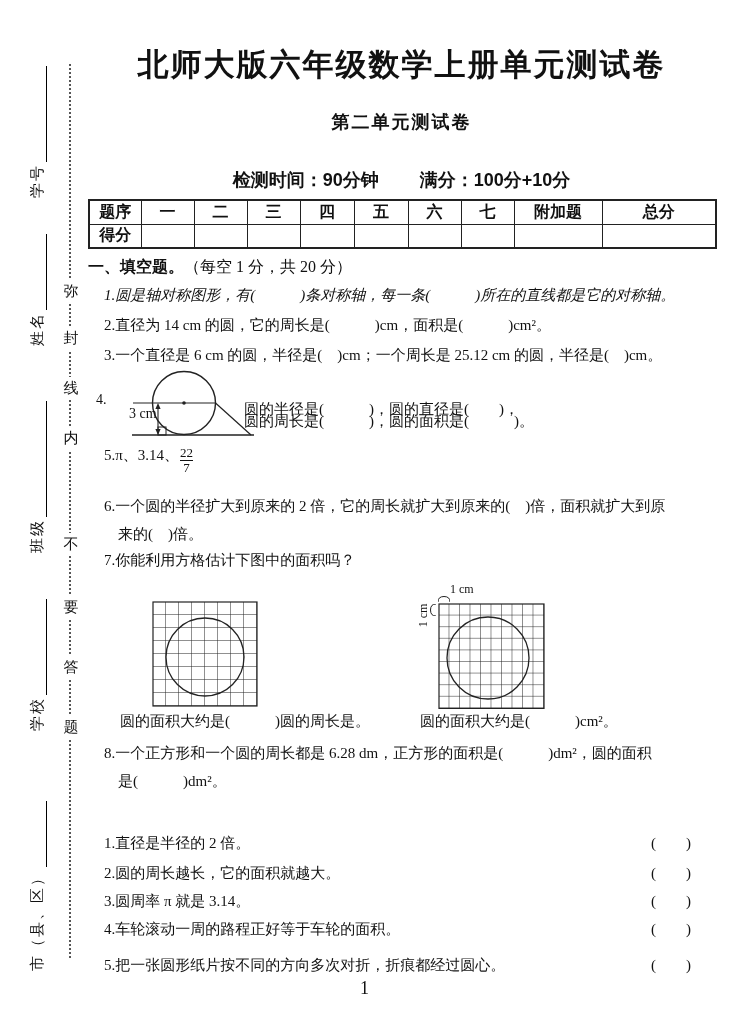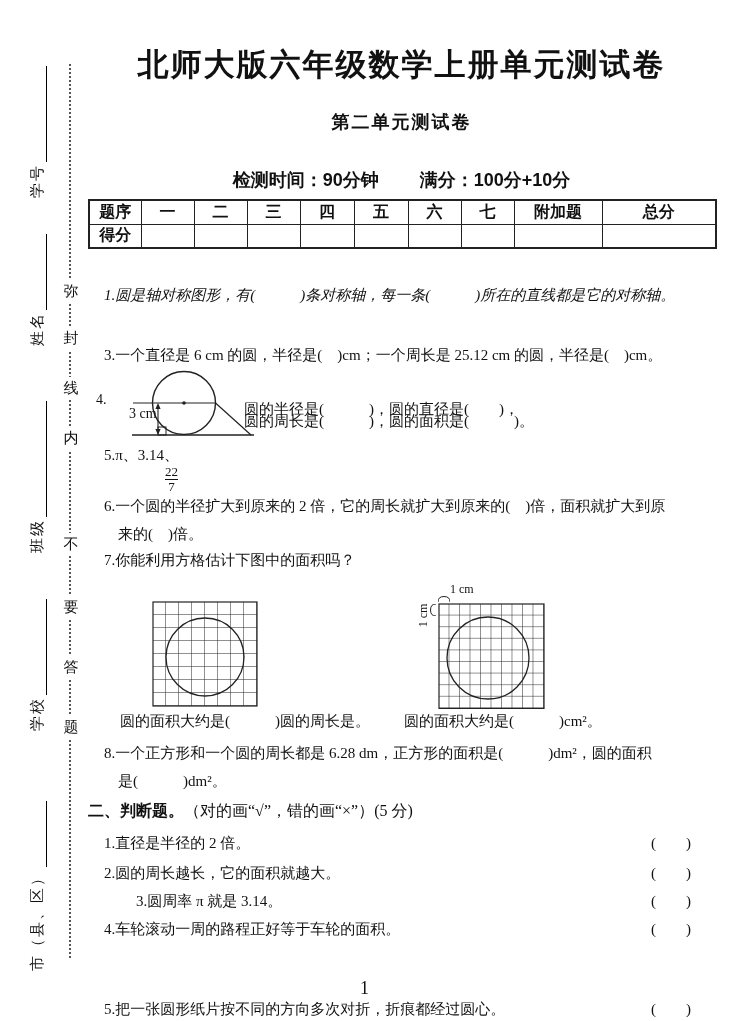--- a/index.html
+++ b/index.html
@@ -42,21 +42,21 @@
 
   
   .sechead { font-size:16px; white-space:nowrap; }
   .sechead b { font-weight:bold; }
   .qline { font-size:15px; white-space:nowrap; }
   .judge { left:104px; right:38px; display:flex; justify-content:space-between;
            font-size:15px; white-space:nowrap; }
   .pagenum { left:0; top:978px; width:729px; text-align:center; font-size:18px; }
 
   
-  .q5row { display:flex; align-items:flex-end; font-size:15px; white-space:nowrap;flex-direction:column; }
+  .q5row { display:flex; align-items:flex-start; font-size:15px; white-space:nowrap; }
   .frac { display:inline-flex; flex-direction:column; align-items:center;
           font-size:13px; line-height:1.1; margin:0 1px; }
   .frac .den { border-top:1px solid #111; padding:0 3px; }
 
   svg .k { stroke:#222; fill:none; }
   .figlabel { font-size:14px; }
   .unitlabel { font-size:12px; white-space:nowrap; }
   .rot { transform:rotate(-90deg); }
 </style>
 </head>
@@ -136,22 +136,26 @@
       <td></td>
       <td></td>
       <td></td>
       <td></td>
       <td></td>
       <td></td>
     </tr>
   </tbody>
     </table>
 
+  <div class="sechead abs" style="left:88px; top:257px;">
+    <b>一、填空题。</b><span>（每空 1 分，共 20 分）</span>
+  </div>
 
   <div class="qline abs" style="left:104px; top:286px;font-style:italic;">1.圆是轴对称图形，有(　　　)条对称轴，每一条(　　　)所在的直线都是它的对称轴。</div>
+  <div class="qline abs" style="left:104px; top:316px;">2.直径为 14 cm 的圆，它的周长是(　　　)cm，面积是(　　　)cm²。</div>
   <div class="qline abs" style="left:104px; top:346px;">3.一个直径是 6 cm 的圆，半径是(　)cm；一个周长是 25.12 cm 的圆，半径是(　)cm。</div>
 
   <span class="figlabel abs" style="left:96px; top:392px;">4.</span>
   <svg class="abs" style="left:130px; top:362px;" width="126" height="80" viewBox="0 0 126 80">
     <line class="k" x1="2" y1="73" x2="124" y2="73" stroke-width="1.4"></line>
     <circle class="k" cx="54" cy="41" r="31.5" stroke-width="1.4"></circle>
     <line class="k" x1="3" y1="41" x2="85.5" y2="41" stroke-width="1.2"></line>
     <line class="k" x1="85.5" y1="41" x2="121" y2="73" stroke-width="1.2"></line>
     <circle cx="54" cy="41" r="1.8" fill="#222"></circle>
     <line class="k" x1="28" y1="44" x2="28" y2="70" stroke-width="1.1"></line>
@@ -199,44 +203,41 @@
       <pattern id="g10" width="10.5" height="11.6" patternUnits="userSpaceOnUse">
         <path d="M10.5,0 L0,0 0,11.6" fill="none" stroke="#222" stroke-width="1"></path>
       </pattern>
     </defs>
     <rect x="1" y="1" width="105" height="104.4" fill="url(#g10)"></rect>
     <rect class="k" x="1" y="1" width="105" height="104.4" stroke-width="1.2"></rect>
     <circle class="k" cx="50" cy="55" r="41" stroke-width="1.3"></circle>
   </svg>
 
   <div class="qline abs" style="left:120px; top:712px;">圆的面积大约是(　　　)圆的周长是。</div>
-  <div class="qline abs" style="left:404px; top:712px;">圆的面积大约是(　　　)cm²。</div>
+  <div class="qline abs" style="left:420px; top:712px;">圆的面积大约是(　　　)cm²。</div>
 
   <div class="qline abs" style="left:104px; top:744px;">8.一个正方形和一个圆的周长都是 6.28 dm，正方形的面积是(　　　)dm²，圆的面积</div>
   <div class="qline abs" style="left:118px; top:772px;">是(　　　)dm²。</div>
 
-  <div class="sechead abs" style="left:88px; top:801px;">
-    <b>二、判断题。</b><span>（对的画“√”，错的画“×”）(5 分)</span>
-  </div>
 
   <div class="judge abs" style="top:834px;">
     <span>1.直径是半径的 2 倍。</span>
     <span>(　　)</span>
   </div>
   <div class="judge abs" style="top:864px;">
     <span>2.圆的周长越长，它的面积就越大。</span>
     <span>(　　)</span>
   </div>
-  <div class="judge abs" style="top:892px;margin-left:32px;">
+  <div class="judge abs" style="top:892px;">
     <span>3.圆周率 π 就是 3.14。</span>
     <span>(　　)</span>
   </div>
   <div class="judge abs" style="top:920px;">
     <span>4.车轮滚动一周的路程正好等于车轮的面积。</span>
     <span>(　　)</span>
   </div>
-  <div class="judge abs" style="top:1000px;">
+  <div class="judge abs" style="top:956px;">
     <span>5.把一张圆形纸片按不同的方向多次对折，折痕都经过圆心。</span>
     <span>(　　)</span>
   </div>
 
   <div class="pagenum abs">1</div>
 </div>
 
 </body></html>

